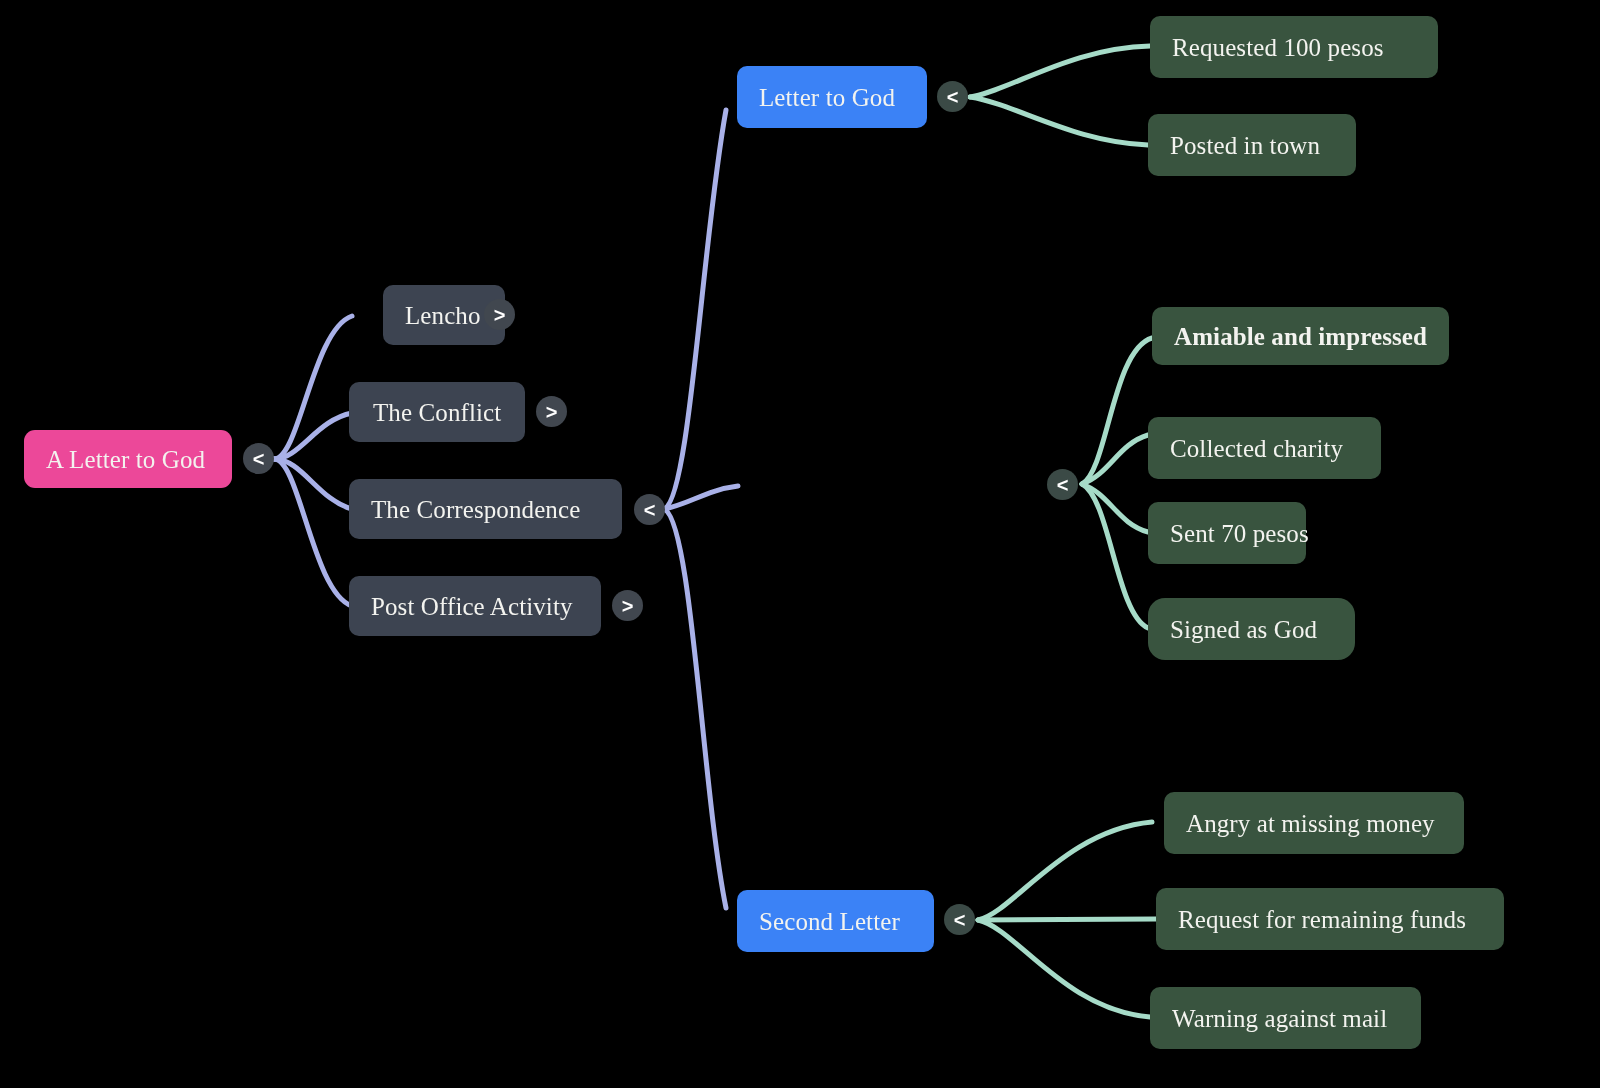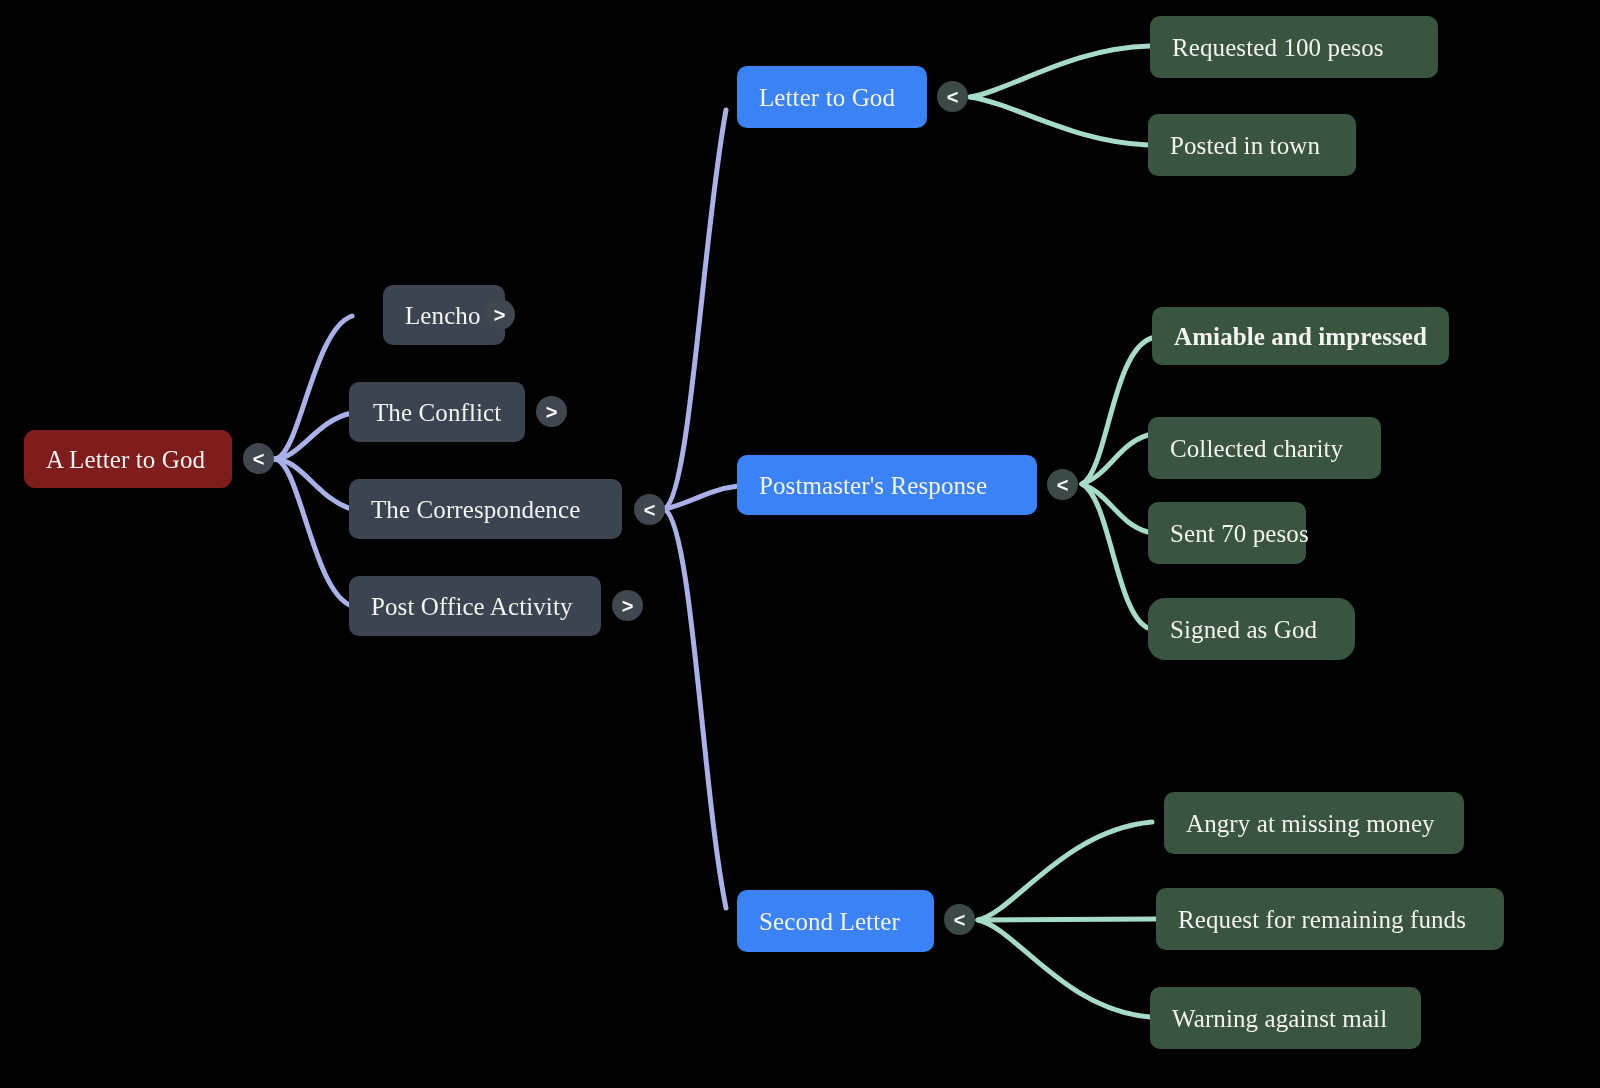--- a/index.html
+++ b/index.html
@@ -40,21 +40,21 @@
     z-index: 2;
     padding: 0 22px;
     white-space: nowrap;
     letter-spacing: 0.1px;
   }
   .node-label {
     display: block;
     line-height: 1;
   }
   .node.root {
-    background: #7f1d1d;
+    background: #ec4899;
     font-size: 25px;
     border-radius: 11px;
   }
   .node.branch {
     background: #3d4451;
     font-size: 25px;
   }
   .node.section {
     background: #3b82f6;
     font-size: 25px;
@@ -168,23 +168,20 @@
     <span>&lt;</span>
   </div>
 
   <div class="node leaf" style="left:1150px; top:16px; width:288px; height:62px;">
     <span class="node-label">Requested 100 pesos</span>
   </div>
   <div class="node leaf" style="left:1148px; top:114px; width:208px; height:62px;">
     <span class="node-label">Posted in town</span>
   </div>
 
-  <div class="node section" style="left:737px; top:455px; width:300px; height:60px;">
-    <span class="node-label">Postmaster's Response</span>
-  </div>
   <div class="toggle green" style="left:1047px; top:469px;">
     <span>&lt;</span>
   </div>
 
   <div class="node leaf" style="left:1152px; top:307px; width:297px; height:58px;font-weight:bold;">
     <span class="node-label">Amiable and impressed</span>
   </div>
   <div class="node leaf" style="left:1148px; top:405px; width:233px; height:62px;margin-top:12px;">
     <span class="node-label">Collected charity</span>
   </div>

